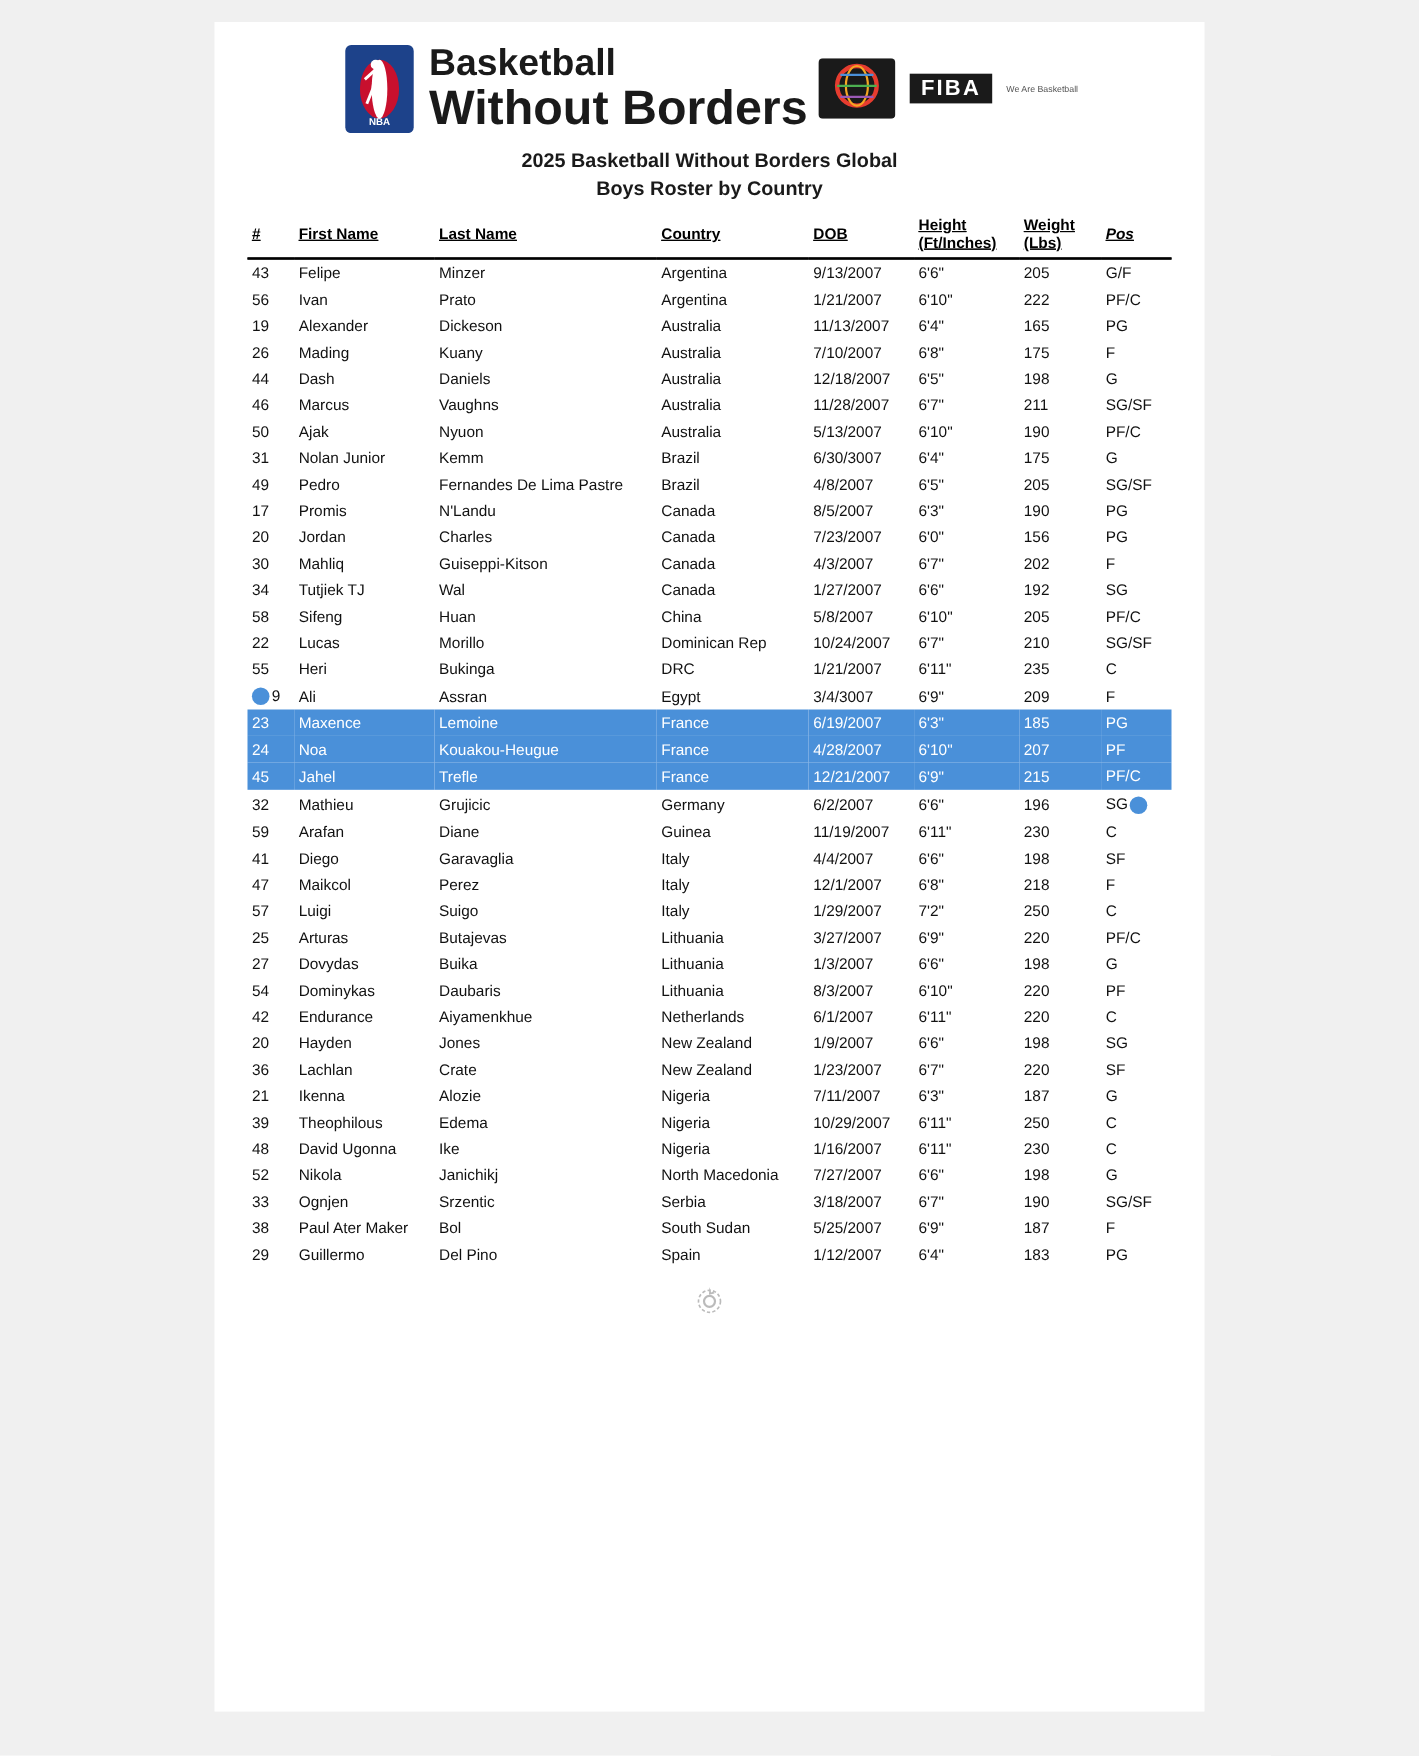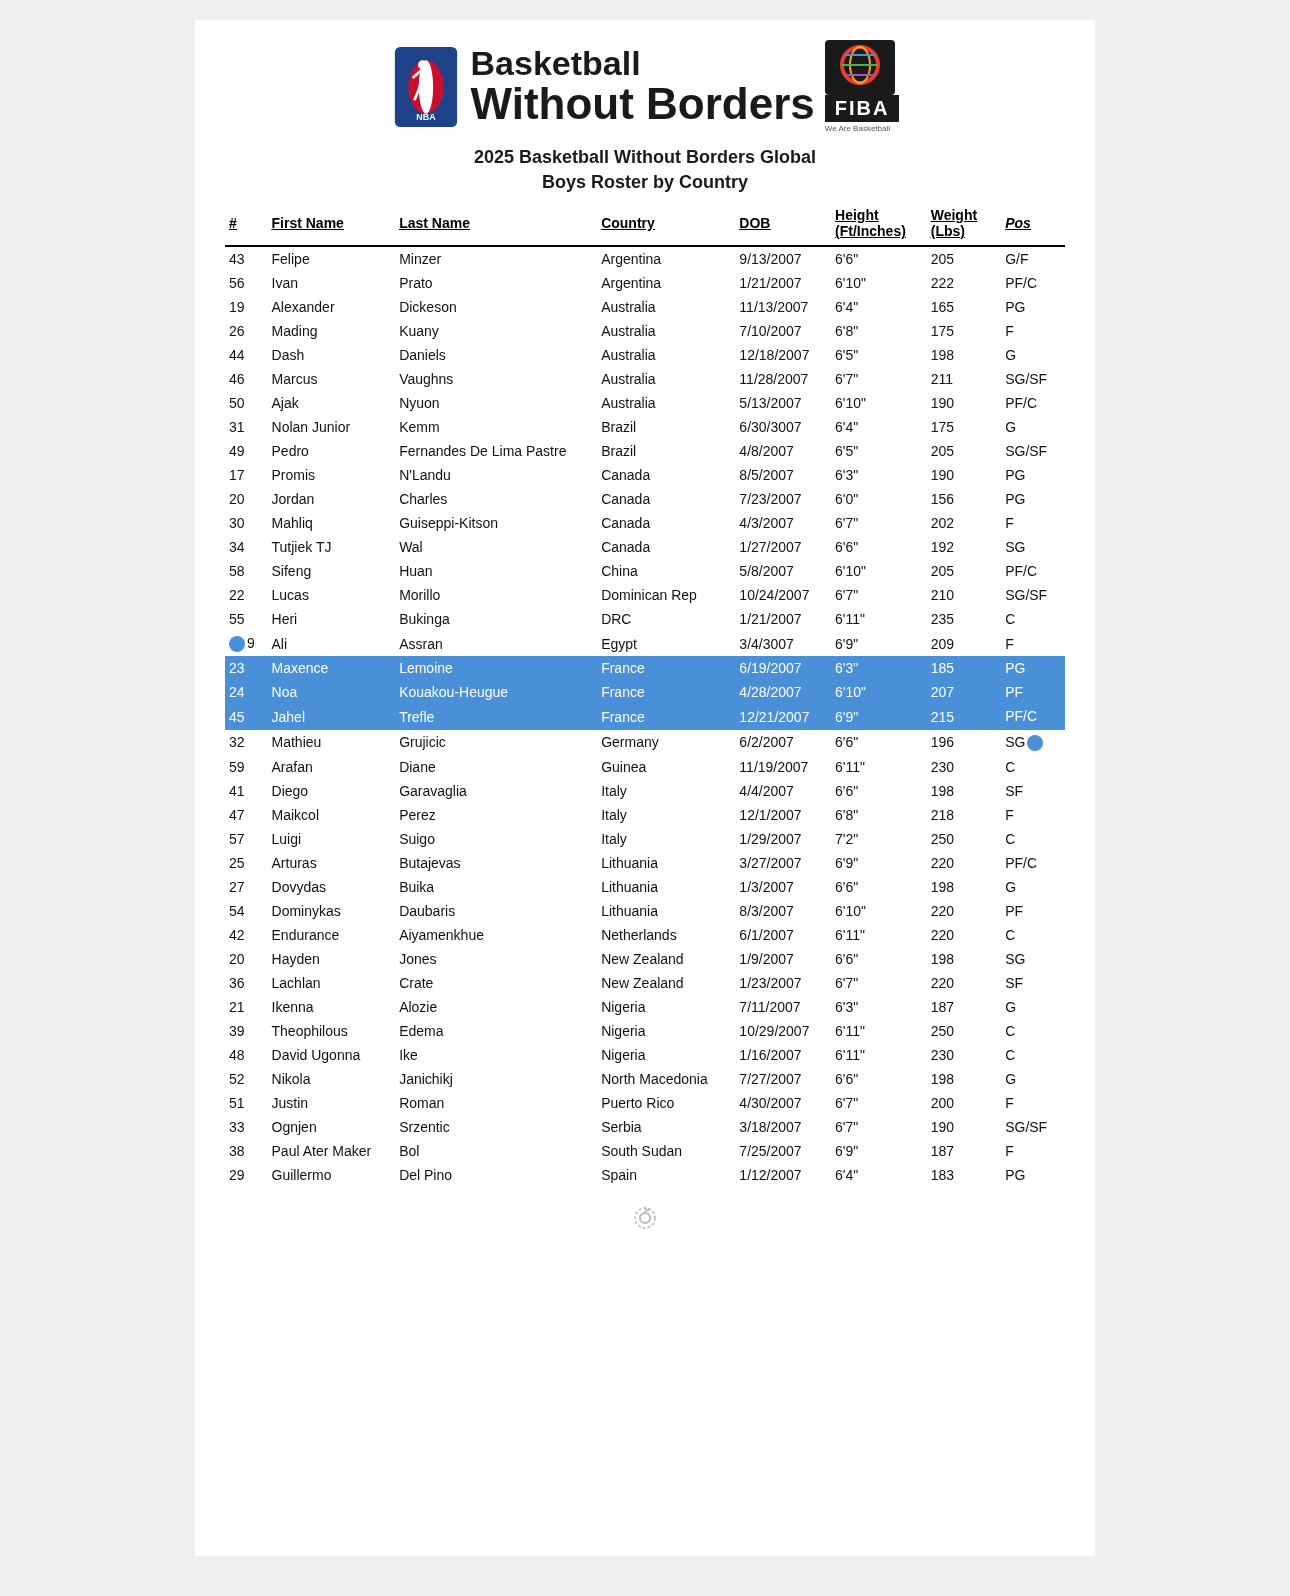--- a/index.html
+++ b/index.html
@@ -109,21 +109,21 @@
       <line x1="31" y1="25" x2="20" y2="35" stroke="#fff" stroke-width="3"></line>
       <line x1="31" y1="25" x2="40" y2="30" stroke="#fff" stroke-width="3"></line>
       <text x="35" y="82" text-anchor="middle" fill="#fff" font-size="10" font-weight="bold" font-family="Arial">NBA</text>
     </svg>
 
     <div>
       <div style="font-size:34px;font-weight:900;color:#1a1a1a;line-height:1.05;">Basketball</div>
       <div style="font-size:44px;font-weight:900;color:#1a1a1a;line-height:1.05;text-align:right;">Without Borders</div>
     </div>
 
-    <div style="display:flex;flex-direction:column;">
+    <div style="display:flex;flex-direction:row;align-items:center;gap:13px;">
       <svg width="70" height="55" viewBox="0 0 70 55" xmlns="http://www.w3.org/2000/svg">
         <rect width="70" height="55" rx="4" fill="#1a1a1a"></rect>
 
         <circle cx="35" cy="25" r="18" fill="none" stroke="#e63c2f" stroke-width="4"></circle>
         <ellipse cx="35" cy="25" rx="10" ry="18" fill="none" stroke="#f5a623" stroke-width="2"></ellipse>
         <line x1="17" y1="25" x2="53" y2="25" stroke="#4caf50" stroke-width="2"></line>
         <line x1="20" y1="15" x2="50" y2="15" stroke="#4a90d9" stroke-width="2"></line>
         <line x1="20" y1="35" x2="50" y2="35" stroke="#9b59b6" stroke-width="2"></line>
       </svg>
       <div style="background:#1a1a1a;color:#fff;font-size:20px;font-weight:900;padding:2px 10px;letter-spacing:2px;">FIBA</div>
@@ -492,45 +492,35 @@
           <td>52</td>
           <td>Nikola</td>
           <td>Janichikj</td>
           <td>North Macedonia</td>
           <td>7/27/2007</td>
           <td>6'6"</td>
           <td>198</td>
           <td>G</td>
         </tr>
         <tr>
-          <td>51</td>
-          <td>Justin</td>
-          <td>Roman</td>
-          <td>Puerto Rico</td>
-          <td>4/30/2007</td>
-          <td>6'7"</td>
-          <td>200</td>
-          <td>F</td>
-        </tr>
-        <tr>
           <td>33</td>
           <td>Ognjen</td>
           <td>Srzentic</td>
           <td>Serbia</td>
           <td>3/18/2007</td>
           <td>6'7"</td>
           <td>190</td>
           <td>SG/SF</td>
         </tr>
         <tr>
           <td>38</td>
           <td>Paul Ater Maker</td>
           <td>Bol</td>
           <td>South Sudan</td>
-          <td>7/25/2007</td>
+          <td>5/25/2007</td>
           <td>6'9"</td>
           <td>187</td>
           <td>F</td>
         </tr>
         <tr>
           <td>29</td>
           <td>Guillermo</td>
           <td>Del Pino</td>
           <td>Spain</td>
           <td>1/12/2007</td>

